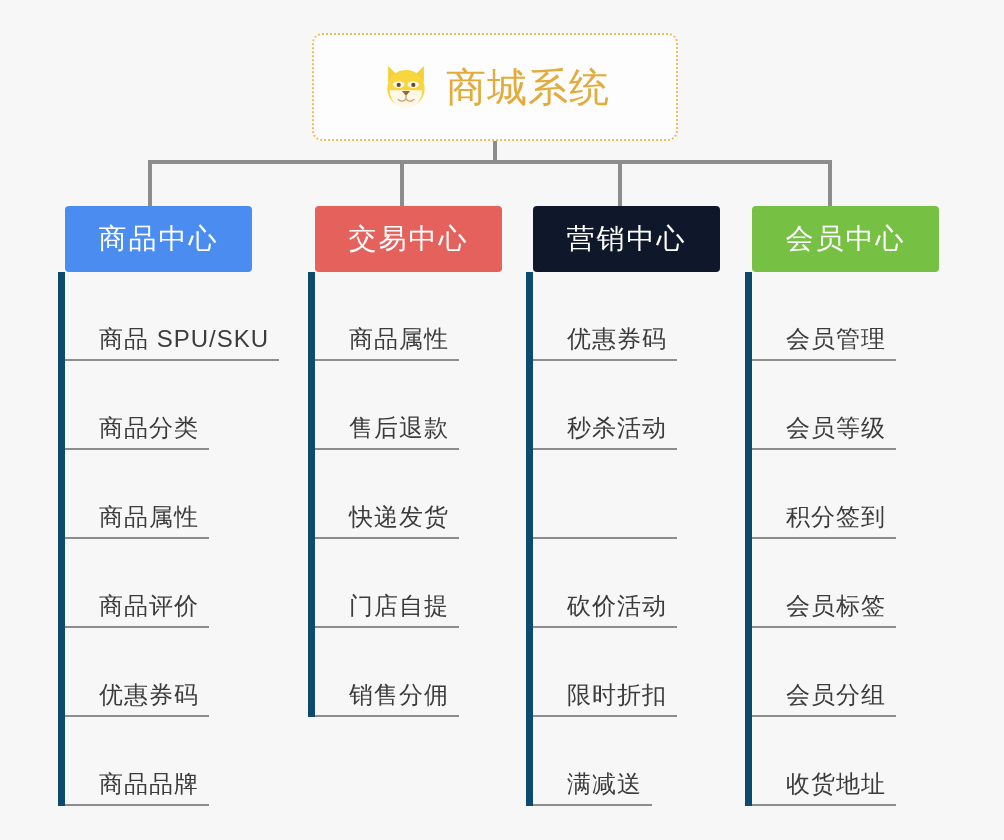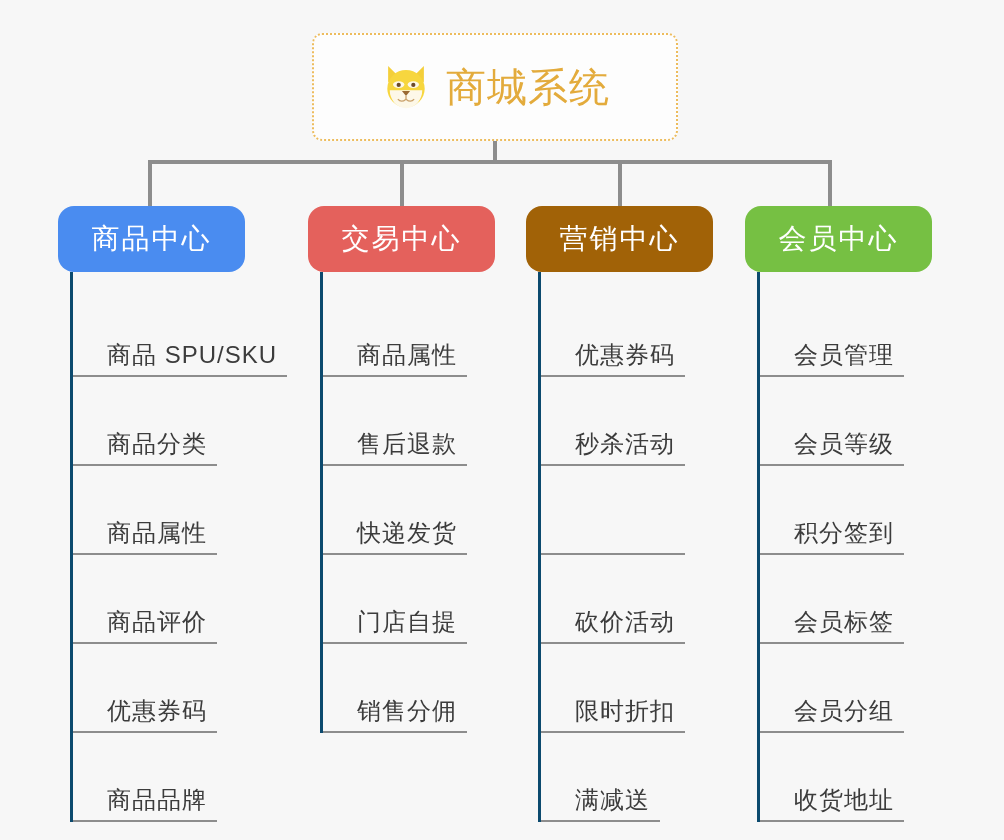--- a/index.html
+++ b/index.html
@@ -83,41 +83,41 @@
   }
   .column.c0 { left: 58px; }
   .column.c1 { left: 308px; }
   .column.c2 { left: 526px; }
   .column.c3 { left: 745px; text-align: center; }
 
   .cat-box {
     width: 187px;
     height: 66px;
     box-sizing: border-box;
-    border-radius: 16px;
+    border-radius: 4px;
     display: flex;
     align-items: center;
     justify-content: center;
     color: #ffffff;
     font-size: 28px;
     letter-spacing: 2px;
     white-space: nowrap;
+    margin-left: 7px;
   }
   .cat-box.blue   { background: #4a8cf0; }
   .cat-box.red    { background: #e4615c; }
-  .cat-box.orange { background: #a16207; }
+  .cat-box.orange { background: #0f172a; }
   .cat-box.green  { background: #76c043; }
 
   
   .leaf-list {
     position: relative;
-    margin-left: 12px;
     padding-left: 0;
-    border-left: 3px solid #0c4a6e;
-    padding-top: 16px;
+    border-left: 7px solid #0c4a6e;
+    padding-top: 0;
   }
   .leaf-item {
     position: relative;
     height: 89px;
     display: flex;
     align-items: flex-end;
   }
   .leaf-underline {
     position: absolute;
     left: 0;

